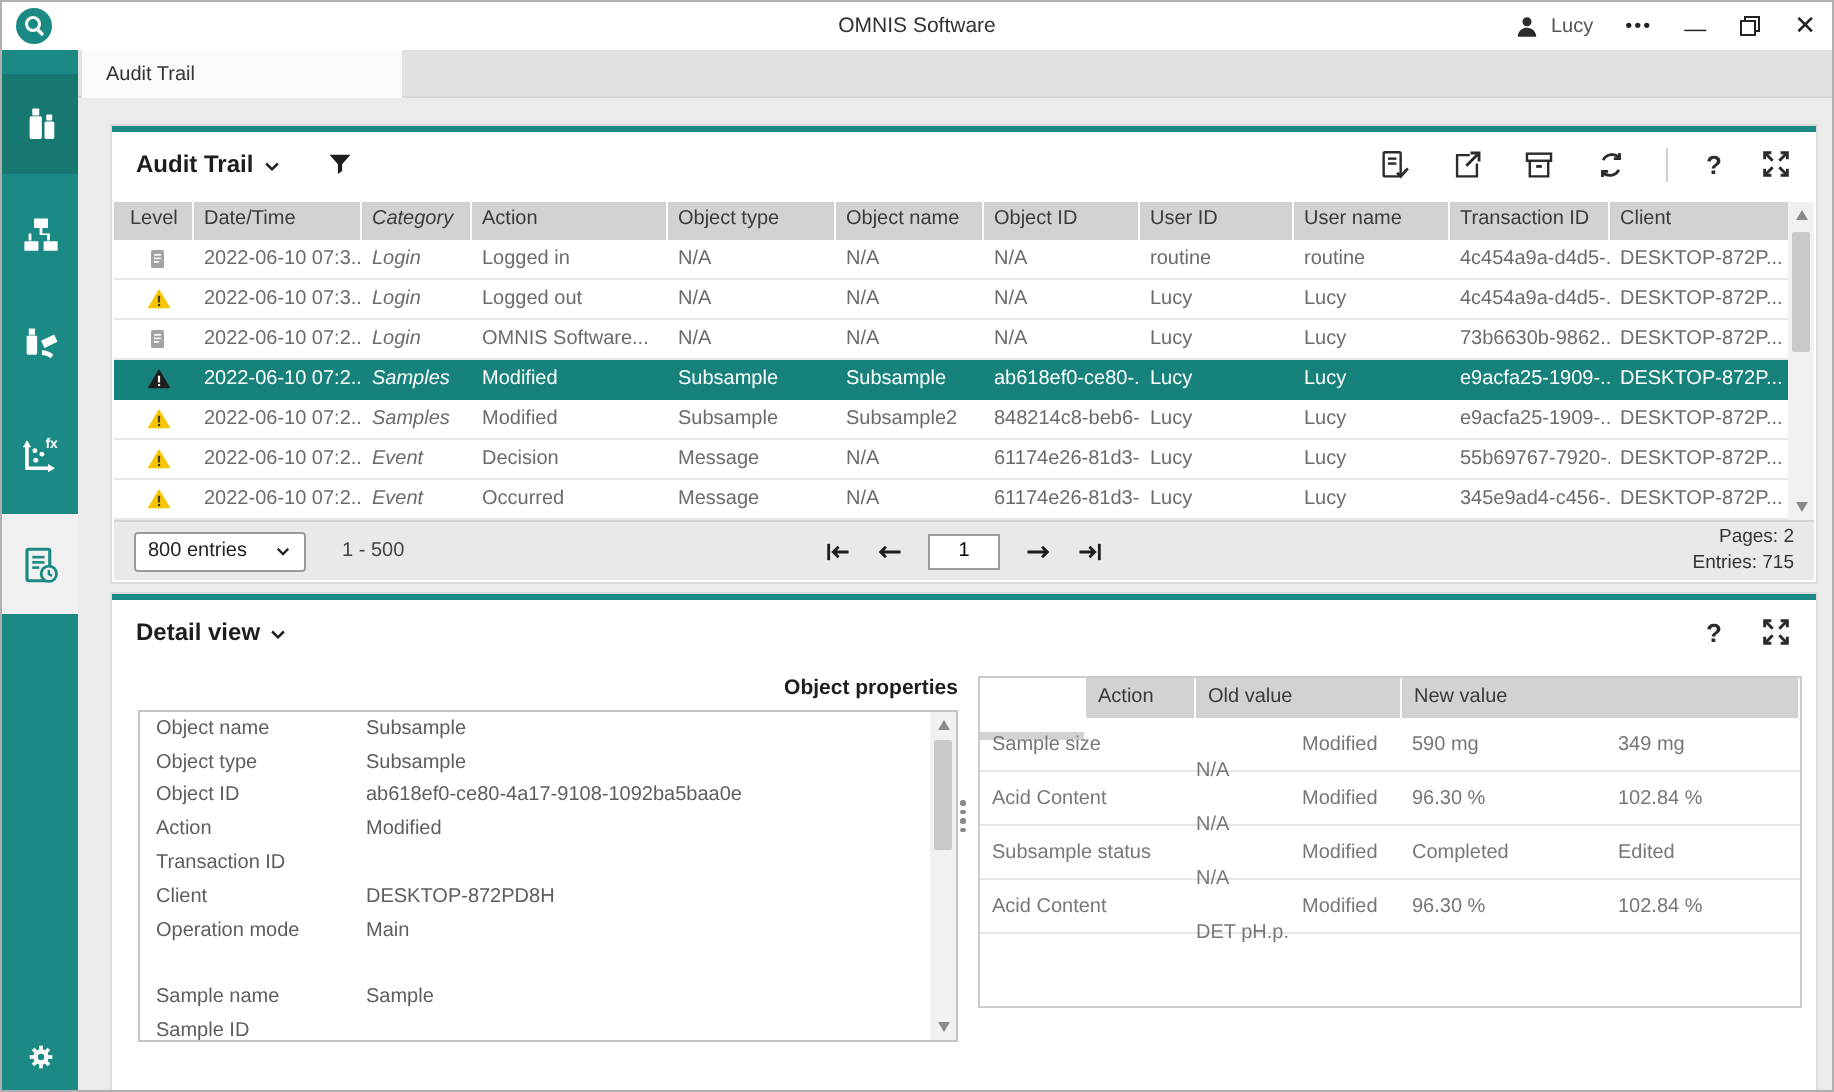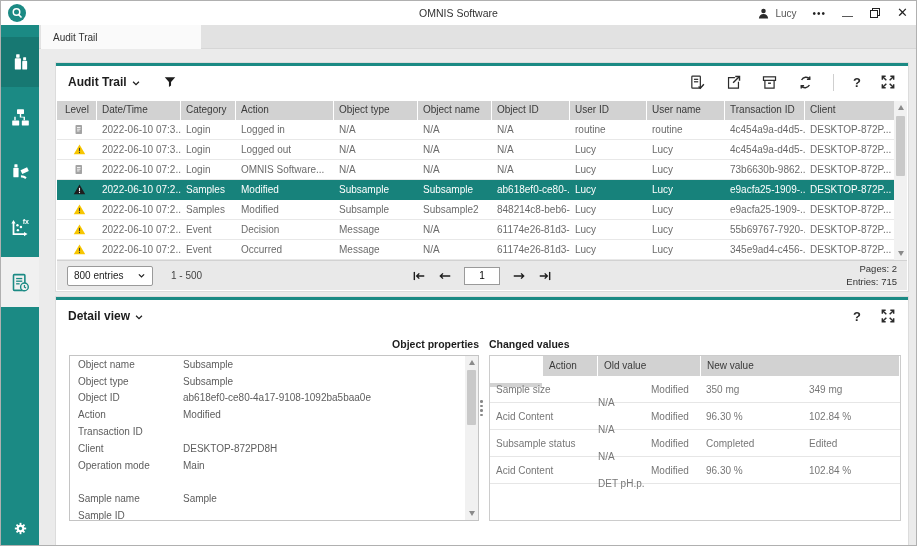--- a/index.html
+++ b/index.html
@@ -46,21 +46,21 @@
   .hrow, .trow { display:flex; }
   .hrow { height:19px; background:#fff; }
   .hcell { background:#d2d2d2; border-right:1px solid #ffffff; font-size:10px; color:#3a3a3a; padding:3px 0 16px 5px; overflow:hidden; white-space:nowrap; }
   .trow { height:20px; align-items:center; border-bottom:1px solid #e8e8e8; background:#fff; }
   .trow .cell { font-size:10px; color:#6b6b6b; padding-left:5px; overflow:hidden; white-space:nowrap; }
   .trow.selected { background:#17827b; border-bottom-color:#17827b; }
   .trow.selected .cell { color:#ffffff; }
   .c0 { width:40px; display:flex; justify-content:flex-start; }
   .cell.c0 { padding-left:16px; }
   .hcell.c0 { padding-left:8px; }
-  .c1 { width:84px; } .c2 { width:55px; } .c3 { width:98px; } .c4 { width:84px; }
+  .c1 { width:84px; } .c2 { width:55px;font-style:italic; } .c3 { width:98px; } .c4 { width:84px; }
   .c5 { width:74px; } .c6 { width:78px; } .c7 { width:77px; } .c8 { width:78px; }
   .c9 { width:80px; } .c10 { flex:1; }
   .lvicon { display:flex; align-items:center; }
 
   
   .vscroll { position:absolute; width:13px; background:#f1f1f1; display:flex; flex-direction:column; align-items:center; }
   .vscroll .arr { width:13px; height:13px; display:flex; align-items:center; justify-content:center; }
   .tri-up { width:0; height:0; border-left:3.5px solid transparent; border-right:3.5px solid transparent; border-bottom:5px solid #8a8a8a; }
   .tri-down { width:0; height:0; border-left:3.5px solid transparent; border-right:3.5px solid transparent; border-top:5px solid #8a8a8a; }
   .thumb { width:9px; background:#c9c9c9; border-radius:1px; }
@@ -552,34 +552,33 @@
     </div>
 
     <div class="splitter-dots">
         <i></i>
         <i></i>
         <i></i>
         <i></i>
       </div>
 
     <div class="changed">
-      <span class="section-label">Changed values</span>
       <div class="cv-table">
         <div class="cv-hrow" id="cv-header">
             <div class="cv-hcell v1">Path</div>
             <div class="cv-hcell v2">Action</div>
             <div class="cv-hcell v3">Old value</div>
             <div class="cv-hcell v4">New value</div>
           </div>
         <div id="cv-rows">
             <div class="cv-row">
               <div class="cv-cell v0">Sample size</div>
               <div class="cv-cell v1">N/A</div>
               <div class="cv-cell v2">Modified</div>
-              <div class="cv-cell v3">350 mg</div>
+              <div class="cv-cell v3">590 mg</div>
               <div class="cv-cell v4">349 mg</div>
             </div>
             <div class="cv-row">
               <div class="cv-cell v0">Acid Content</div>
               <div class="cv-cell v1">N/A</div>
               <div class="cv-cell v2">Modified</div>
               <div class="cv-cell v3">96.30 %</div>
               <div class="cv-cell v4">102.84 %</div>
             </div>
             <div class="cv-row">

